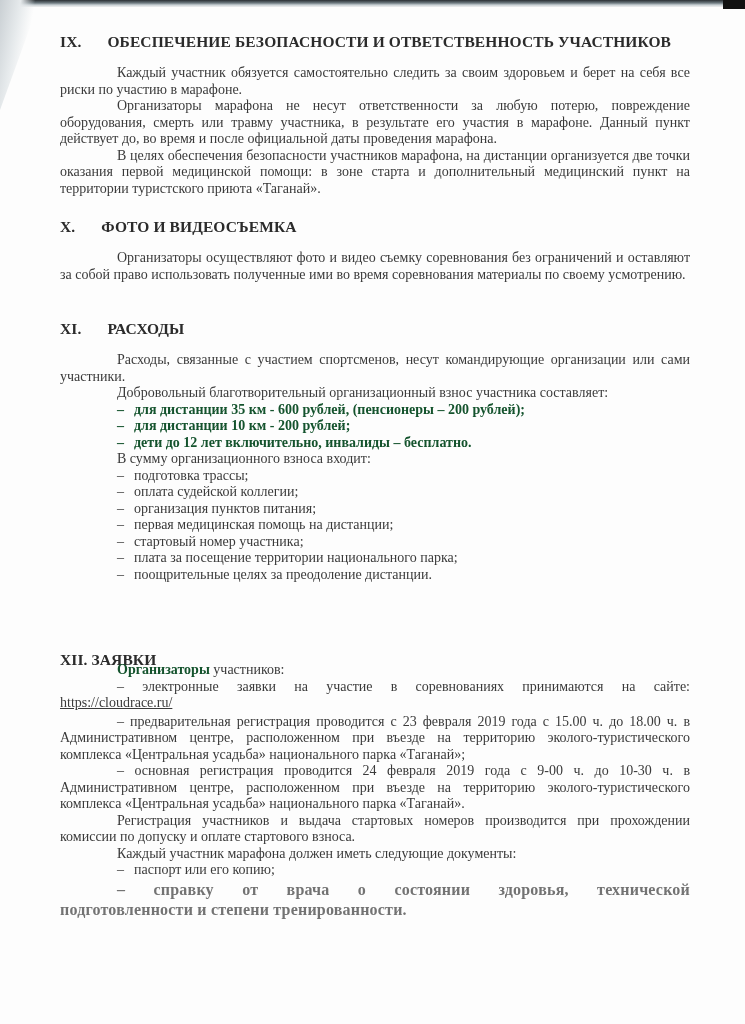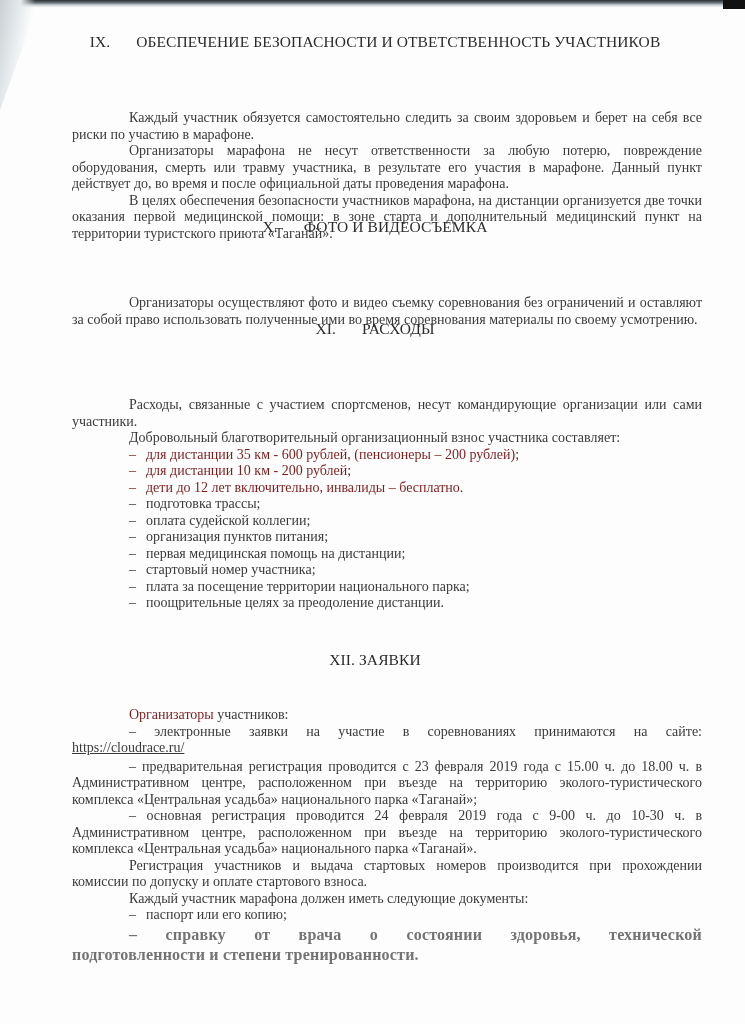--- a/index.html
+++ b/index.html
@@ -18,33 +18,33 @@
   }
   .scan-left {
     position: absolute; left: 0; top: 0; width: 40px; height: 110px;
     background: linear-gradient(100deg, #c9cfd3 0%, #e6eaec 35%, rgba(255,255,255,0) 60%);
     clip-path: polygon(0 0, 100% 0, 0 100%);
   }
   .page {
     position: absolute; left: 60px; top: 0; width: 630px;
   }
   .h {
-    position: absolute; left: 0; width: 630px; text-align: center;
-    font-weight: normal; font-size: 15.5px; color: #2b2b2b; letter-spacing: 0.1px;
+    position: absolute; left: 0; width: 630px; text-align: left;
+    font-weight: bold; font-size: 15.5px; color: #2b2b2b; letter-spacing: 0.1px;
   }
   .h .num { display: inline-block; margin-right: 26px; }
   p, .ln {
     margin: 0; font-size: 14px; line-height: 16.5px; text-align: justify;
     text-align-last: left;
   }
-  .block { position: absolute; left: 12px; width: 630px; margin-top: 45px; }
+  .block { position: absolute; left: 0; width: 630px; }
   .ind { text-indent: 57px; }
   .li { padding-left: 57px; white-space: nowrap; }
   .li .dash { display: inline-block; width: 17px; }
-  .bold { font-weight: normal; color: #7f1d1d; }
+  .bold { font-weight: bold; color: #14532d; }
   .link { text-decoration: underline; }
   .big { font-size: 16px; line-height: 20px; font-weight: bold; color: #737373; letter-spacing: 0.2px; }
   .spread { text-align: justify; text-align-last: justify; }
 </style>
 </head>
 <body>
 
 <div class="scan-top"></div>
 <div class="scan-top-right"></div>
 <div class="scan-left"></div>
@@ -69,20 +69,21 @@
 
   <div class="h" style="top:320px;">
     <span class="num">XI.</span><span>РАСХОДЫ</span>
   </div>
   <div class="block" style="top:352px;">
     <p class="ind">Расходы, связанные с участием спортсменов, несут командирующие организации или сами участники.</p>
     <div class="ln" style="padding-left:57px;">Добровольный благотворительный организационный взнос участника составляет:</div>
     <div class="ln li bold"><span class="dash">–</span><span>для дистанции 35 км - 600 рублей, (пенсионеры – 200 рублей);</span></div>
     <div class="ln li bold"><span class="dash">–</span><span>для дистанции 10 км - 200 рублей;</span></div>
     <div class="ln li bold"><span class="dash">–</span><span>дети до 12 лет включительно, инвалиды – бесплатно.</span></div>
+    <div class="ln" style="padding-left:57px;">В сумму организационного взноса входит:</div>
     <div class="ln li"><span class="dash">–</span><span>подготовка трассы;</span></div>
     <div class="ln li"><span class="dash">–</span><span>оплата судейской коллегии;</span></div>
     <div class="ln li"><span class="dash">–</span><span>организация пунктов питания;</span></div>
     <div class="ln li"><span class="dash">–</span><span>первая медицинская помощь на дистанции;</span></div>
     <div class="ln li"><span class="dash">–</span><span>стартовый номер участника;</span></div>
     <div class="ln li"><span class="dash">–</span><span>плата за посещение территории национального парка;</span></div>
     <div class="ln li"><span class="dash">–</span><span>поощрительные целях за преодоление дистанции.</span></div>
   </div>
 
   <div class="h" style="top:627px;margin-top:24px;">

